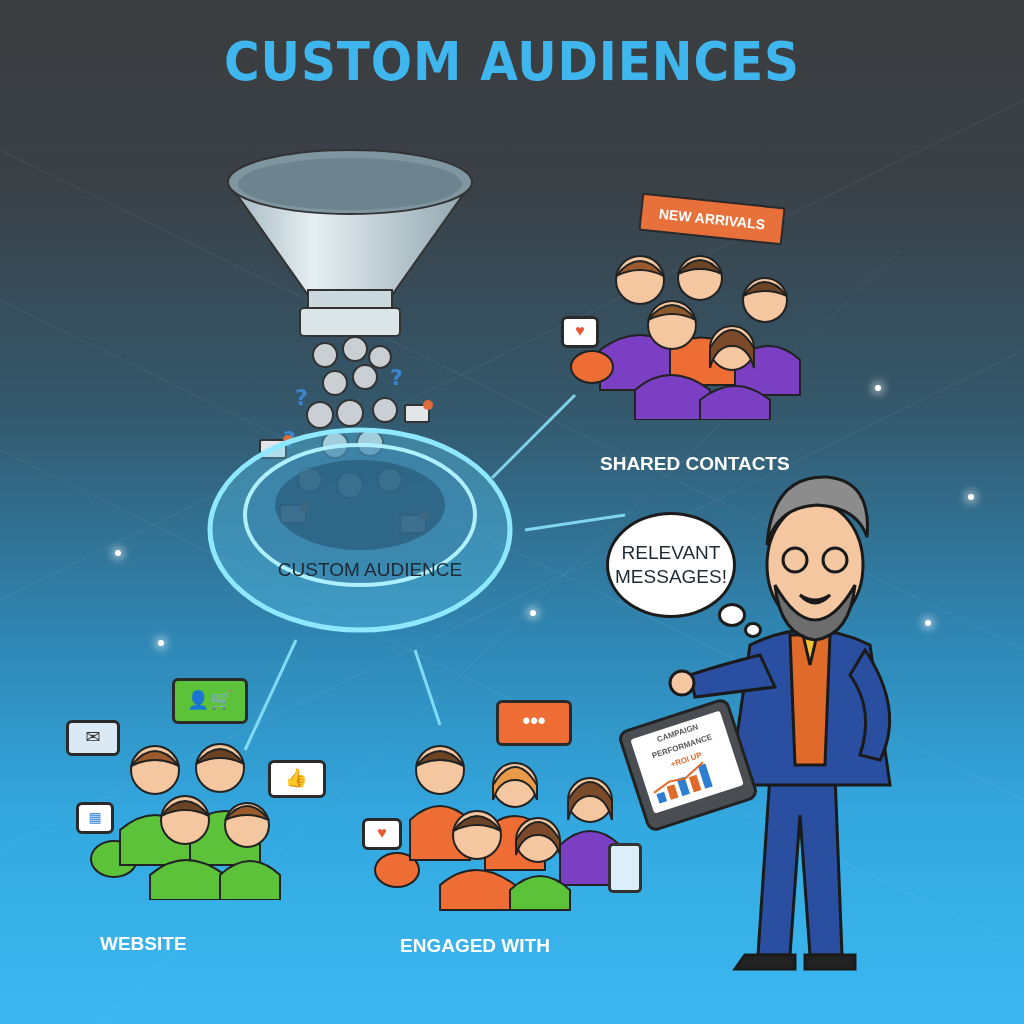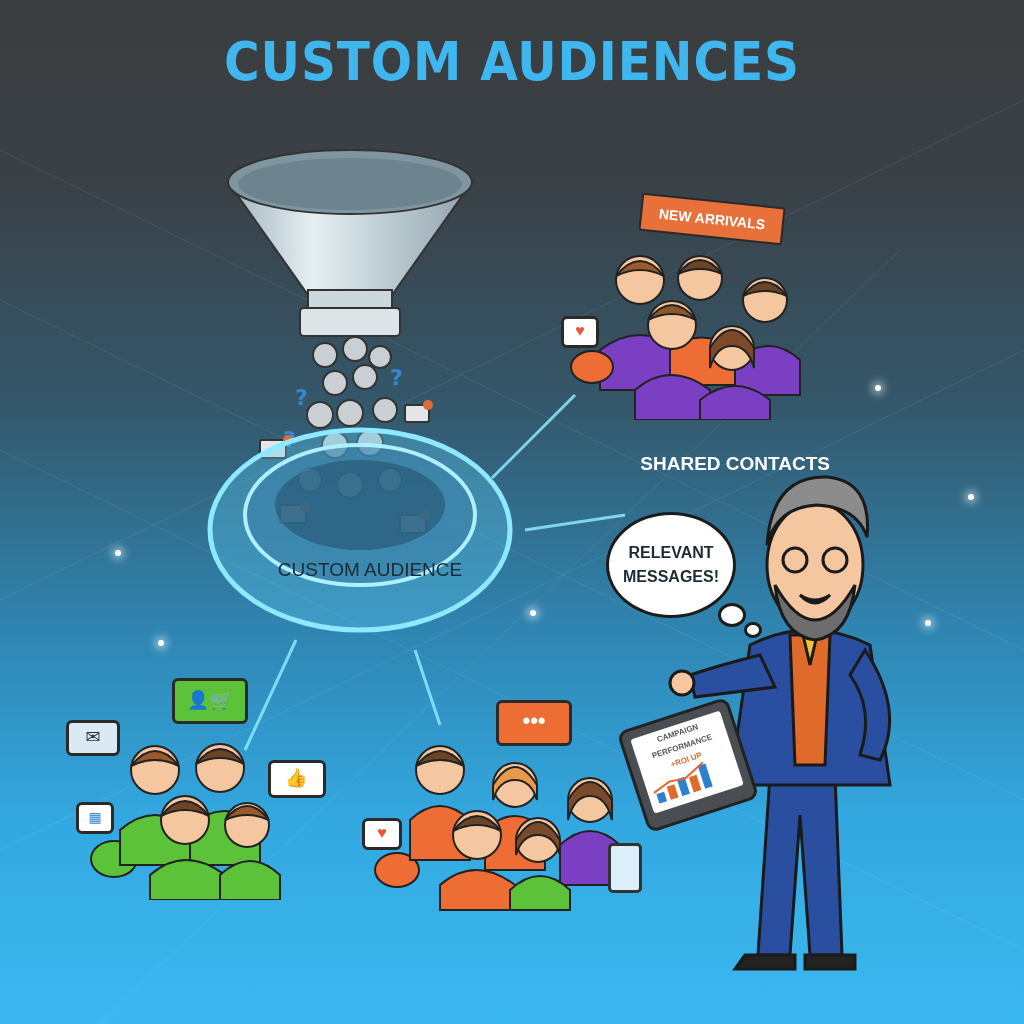--- a/index.html
+++ b/index.html
@@ -4,26 +4,26 @@
 <style>
   html,body{margin:0;padding:0;}
   body{width:1024px;height:1024px;overflow:hidden;position:relative;
     background:linear-gradient(180deg,#3b3d3f 0%,#3a4147 18%,#34586c 40%,#2f86b3 62%,#33a8e0 80%,#3cb8f0 100%);
     font-family:"Liberation Sans","DejaVu Sans",sans-serif;}
   .abs{position:absolute;}
   .title{left:0;top:30px;width:1024px;text-align:center;color:#3fb6ee;font-weight:bold;font-size:54px;letter-spacing:1px;
     font-family:"DejaVu Sans","Liberation Sans",sans-serif;transform:scaleX(0.9);}
   .grid{left:0;top:0;width:1024px;height:1024px;}
   .star{width:6px;height:6px;border-radius:50%;background:#fff;box-shadow:0 0 8px 3px rgba(255,255,255,.6);}
-  .label{color:#fff;font-weight:bold;font-size:19px;text-align:right;line-height:28px;}
+  .label{color:#fff;font-weight:bold;font-size:19px;text-align:left;line-height:28px;}
   .banner{left:640px;top:200px;width:140px;height:34px;background:#e8703a;color:#fff;font-weight:bold;font-size:14px;
     text-align:center;line-height:34px;transform:rotate(6deg);border:2px solid #2a2a2a;border-radius:3px;}
   .ring-text{left:230px;top:556px;width:280px;text-align:center;color:#1e2a33;font-weight:normal;font-size:19px;line-height:28px;}
   .bubble{left:606px;top:512px;width:124px;height:100px;background:#fff;border:3px solid #1c1c1c;border-radius:50%;
-    display:flex;align-items:center;justify-content:center;text-align:center;font-weight:bold;font-size:16px;color:#1e2a33;line-height:24px;}
+    display:flex;align-items:center;justify-content:center;text-align:center;font-weight:normal;font-size:19px;color:#1e2a33;line-height:24px;}
   .puff{background:#fff;border:3px solid #1c1c1c;border-radius:50%;}
   .tablet{left:630px;top:712px;width:110px;height:100px;background:#4a4d52;border-radius:10px;transform:rotate(-18deg);border:3px solid #222;}
   .tablet-screen{position:absolute;left:8px;top:8px;right:8px;bottom:14px;background:#fff;border-radius:3px;}
   .tab-txt{font-size:8px;color:#555;text-align:center;font-weight:bold;line-height:10px;margin-top:4px;}
   .icon-bubble{background:#fff;border:3px solid #2a2a2a;border-radius:6px;}
 </style>
 </head>
 <body>
 
 <svg class="abs grid" viewBox="0 0 1024 1024">
@@ -162,20 +162,21 @@
       <path d="M81 34 q24 -30 48 0 q-24 -12 -48 0z" fill="#6b4426"></path>
     <path d="M35 145 q35 -30 75 0 v25 h-75z" fill="#5cc23a"></path>
       <circle cx="70" cy="90" r="24" fill="#f4c7a1"></circle>
       <path d="M46 86 q24 -30 48 0 q-24 -12 -48 0z" fill="#6b4426"></path>
     <path d="M105 145 q30 -28 60 0 v25 h-60z" fill="#5cc23a"></path>
       <circle cx="132" cy="95" r="22" fill="#f4c7a1"></circle>
       <path d="M110 90 q22 -28 44 0 q-22 -10 -44 0z" fill="#9a5a2c"></path>
   </g>
 </svg>
 <div class="abs label" style="left:100px;top:930px;width:160px">
+  <div>WEBSITE</div>
 </div>
 
 <div class="abs icon-bubble" style="left:496px;top:700px;width:70px;height:40px;background:#ee6d34">
   <div style="color:#fff;font-size:22px;text-align:center;line-height:36px;font-weight:bold">•••</div>
 </div>
 <div class="abs icon-bubble" style="left:362px;top:818px;width:34px;height:26px">
   <div style="color:#e8552f;font-size:16px;text-align:center;line-height:24px">♥</div>
 </div>
 <div class="abs" style="left:374px;top:852px;width:42px;height:32px;border-radius:50%;background:#ee6d34;border:2px solid #222"></div>
 <svg class="abs" style="left:405px;top:735px" width="240" height="180" viewBox="0 0 240 180">
@@ -192,20 +193,21 @@
     <path d="M35 150 q35 -30 75 0 v25 h-75z" fill="#ee6d34"></path>
       <circle cx="72" cy="100" r="24" fill="#f4c7a1"></circle>
       <path d="M48 96 q24 -30 48 0 q-24 -12 -48 0z" fill="#6b4426"></path>
     <path d="M105 155 q30 -28 60 0 v20 h-60z" fill="#5cc23a"></path>
       <circle cx="133" cy="105" r="22" fill="#f4c7a1"></circle>
       <path d="M111 105 q22 -36 44 0 v15 q-6 -20 -22 -20 q-16 0 -22 20z" fill="#7a4a2a"></path>
   </g>
 </svg>
 <div class="abs" style="left:608px;top:843px;width:28px;height:44px;background:#dbeefa;border:3px solid #333;border-radius:5px"></div>
 <div class="abs label" style="left:400px;top:932px;width:190px">
+  <div>ENGAGED WITH</div>
 </div>
 
 <div class="abs bubble">
   <div>
     <div>RELEVANT</div>
     <div>MESSAGES!</div>
   </div>
 </div>
 <div class="abs puff" style="left:718px;top:603px;width:22px;height:18px"></div>
 <div class="abs puff" style="left:744px;top:622px;width:12px;height:10px"></div>

